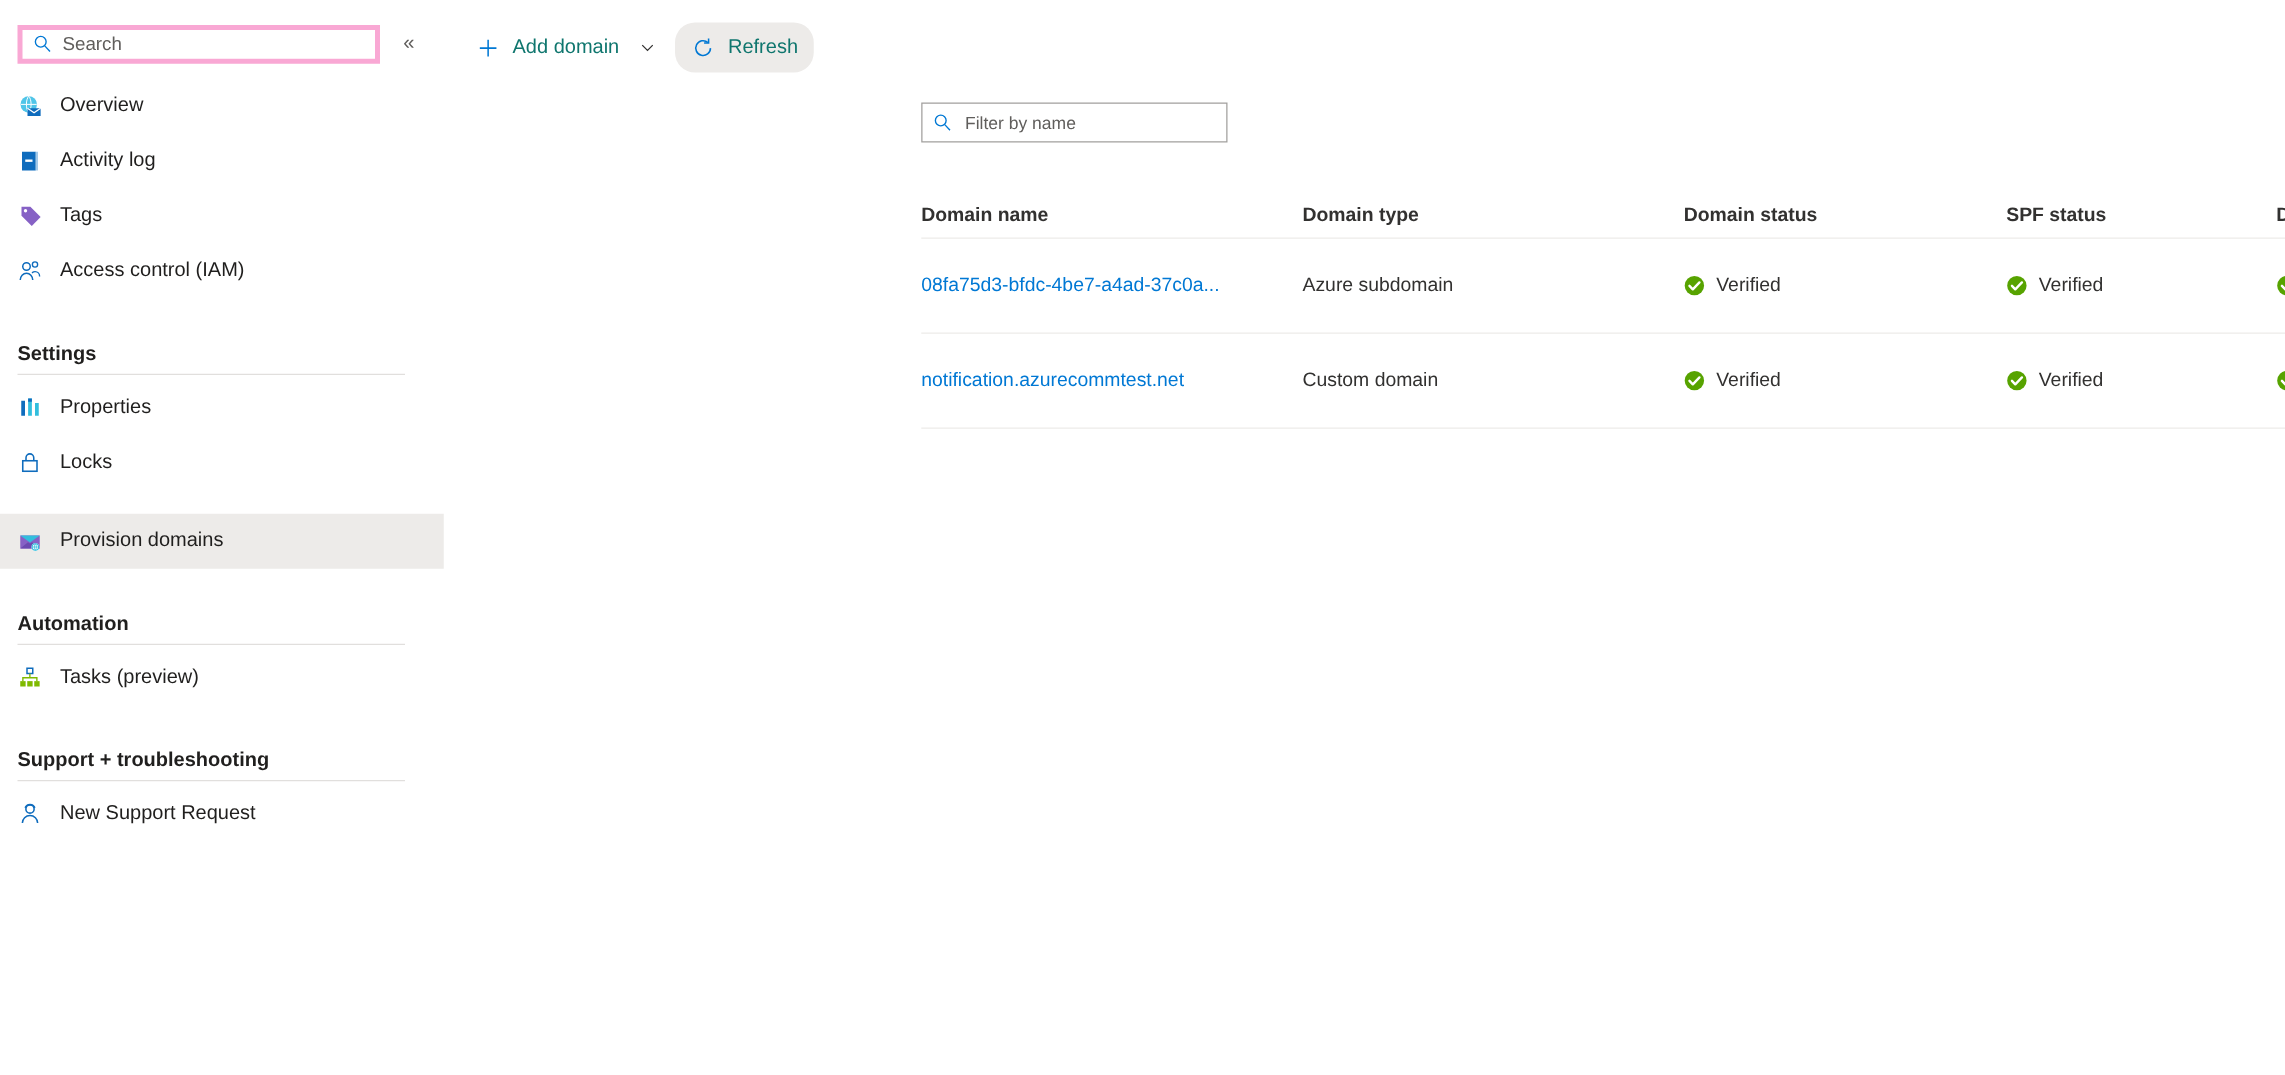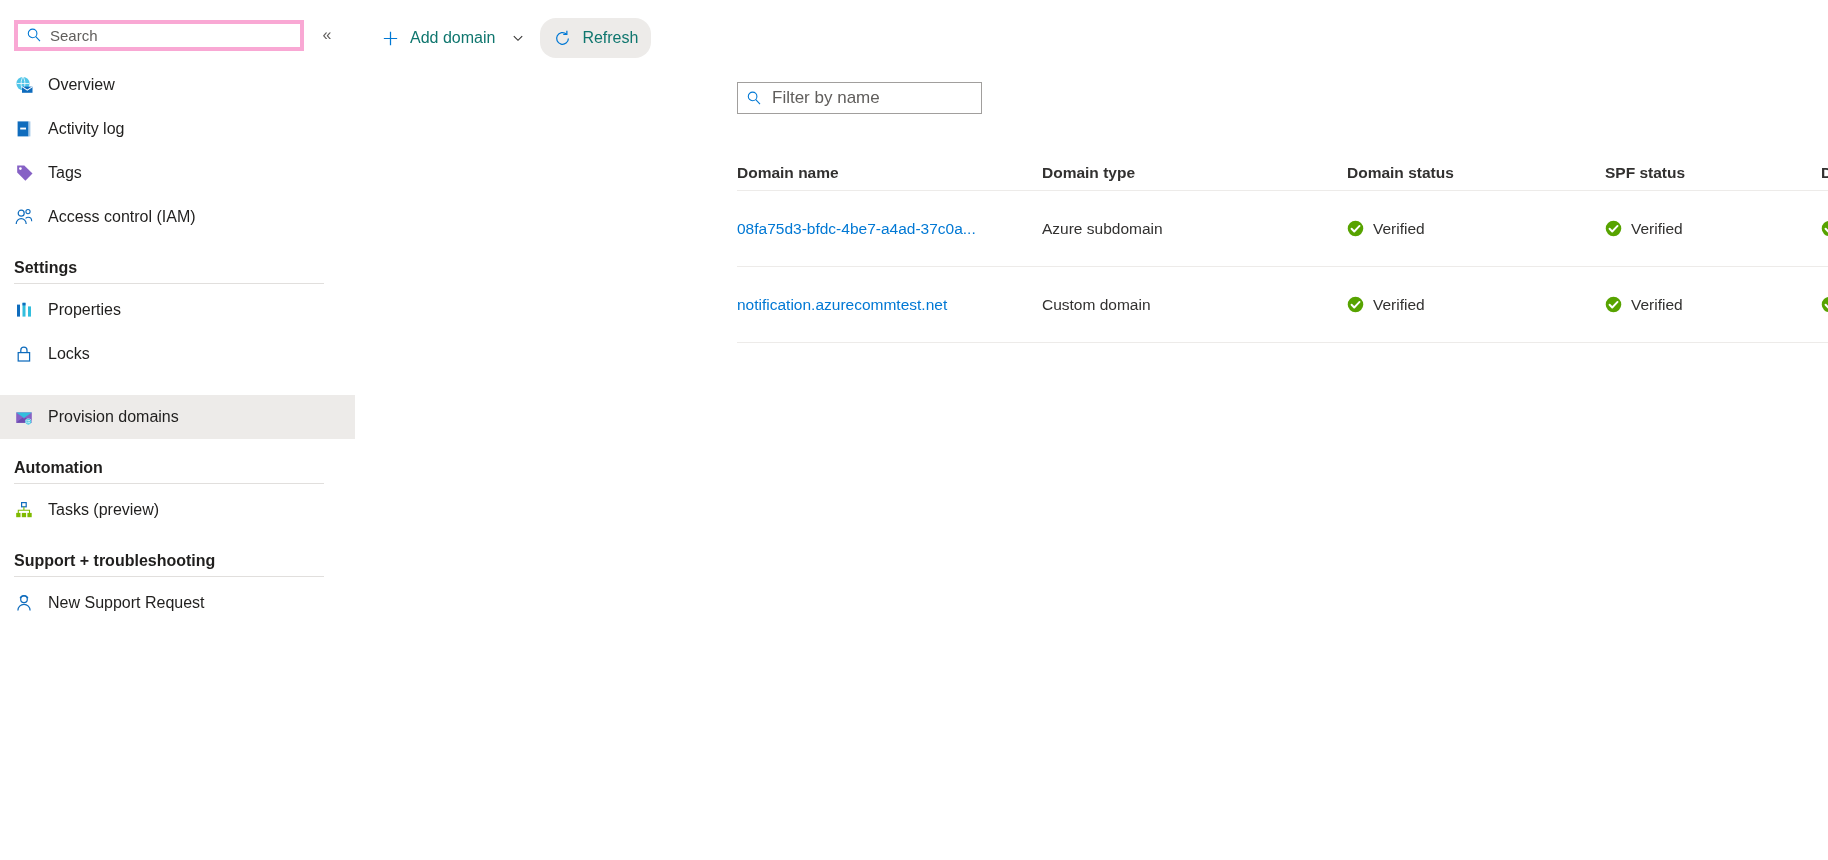--- a/index.html
+++ b/index.html
@@ -82,21 +82,21 @@
     font-size: 16px;
     color: #201f1e;
     width: 355px;
   }
   .nav-item.selected { background: #edebe9; margin-top: 19px; }
   .nav-ico { flex: 0 0 20px; width: 20px; height: 20px; display: block; }
   .nav-label { white-space: nowrap; }
 
   .nav-group {
     padding: 0 14px 0 14px;
-    margin-top: 14px;
+    margin-top: 30px;
   }
   .nav-group-title {
     font-size: 16px;
     font-weight: bold;
     color: #201f1e;
     padding: 6px 0 6px 0;
   }
   .nav-group-rule {
     height: 1px;
     background: #e1dfdd;
@@ -151,21 +151,21 @@
     display: flex;
     align-items: center;
     padding: 0 8px;
     gap: 10px;
     margin-left: 368px;
   }
   .filter-box .magnifier { flex: 0 0 16px; height: 16px; display:block; }
   .filter-box input {
     border: none; outline: none;
     font-family: "Liberation Sans", sans-serif;
-    font-size: 17px; color: #201f1e; width: 100%;
+    font-size: 14px; color: #201f1e; width: 100%;
     background: transparent; padding: 0;
   }
   .filter-box input::placeholder { color: #605e5c; opacity: 1; }
 
   
   .grid {
     margin: 43px 25px 0 382px;
   }
   .grid-head {
     display: flex;

